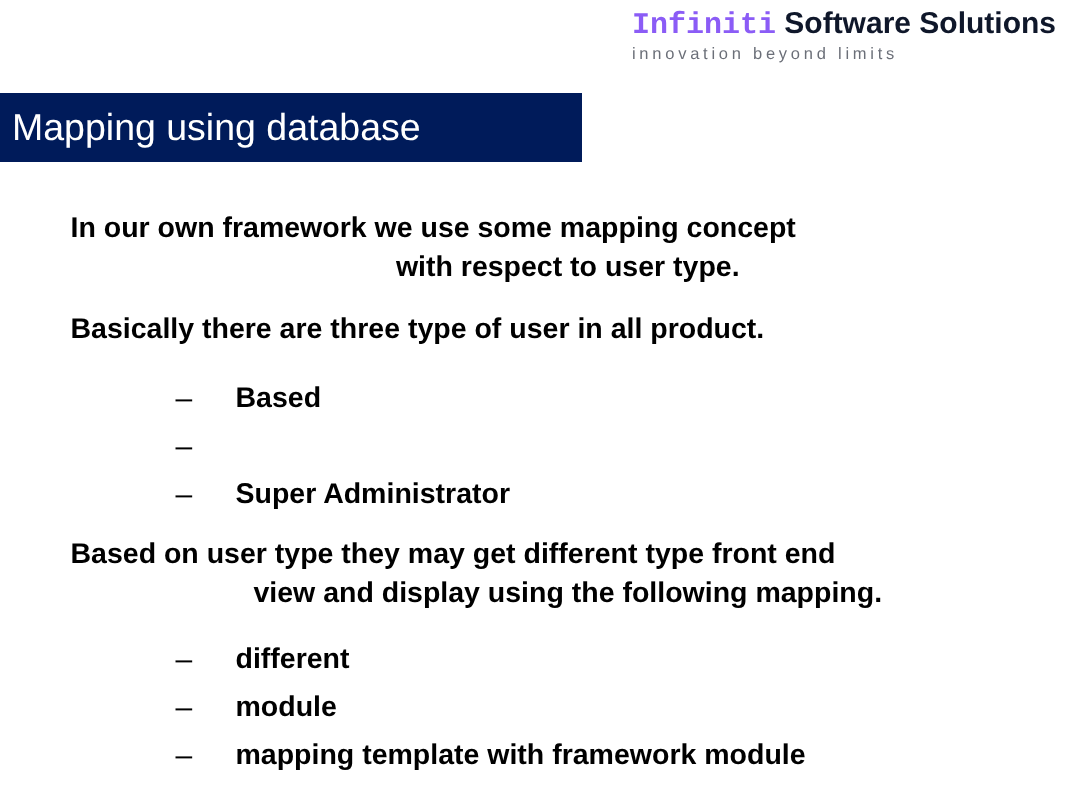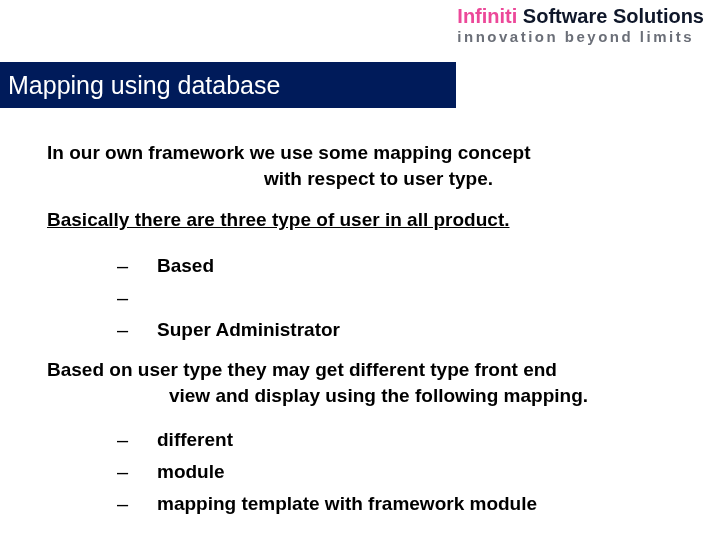--- a/index.html
+++ b/index.html
@@ -1,22 +1,22 @@
 <!DOCTYPE html>
 <html><head>
 <meta charset="utf-8">
 <style>
   html,body{margin:0;padding:0;width:720px;height:540px;font-family:Arial,Helvetica,sans-serif;color:#000;background:#fff;}
   .slide{position:relative;width:720px;height:540px;overflow:hidden;}
   .logo{position:absolute;top:6px;right:16px;text-align:left;line-height:1;}
   .logo-top{font-size:20px;font-weight:700;}
-  .logo-top .inf{color:#ec4899;}
+  .logo-top .inf{color:#8b5cf6;font-family:Liberation Mono, monospace;}
   .logo-top .soft{color:#0f172a;font-weight:600;}
-  .logo-sub{font-size:15px;color:#6b6f78;letter-spacing:2.5px;margin-top:3px;font-weight:bold;}
-  .title-bar{position:absolute;top:62px;left:0;width:456px;height:46px;background:#001b5a;display:flex;align-items:center;text-align:right;}
+  .logo-sub{font-size:11px;color:#6b6f78;letter-spacing:2.5px;margin-top:3px;}
+  .title-bar{position:absolute;top:62px;left:0;width:388px;height:46px;background:#001b5a;display:flex;align-items:center;text-align:right;}
   .title-text{color:#fff;font-size:25px;font-weight:400;padding-left:8px;}
   .content{position:absolute;top:140px;left:47px;right:40px;font-size:19px;font-weight:700;line-height:1.35;}
   .para{margin-bottom:16px;}
   .ind{padding-left:30px;text-align:center;}
   .sublist{margin:10px 0 14px 0;}
   .subitem{display:flex;align-items:flex-start;margin:6px 0;}
   .dash{flex:0 0 auto;width:40px;margin-left:70px;font-weight:400;font-size:20px;line-height:1.3;}
   .subtext{flex:1;}
 </style>
 </head>
@@ -35,21 +35,21 @@
     <span class="title-text">Mapping using database</span>
   </div>
 
   <div class="content">
 
     <div class="para">
       <div>In our own framework we use some mapping concept</div>
       <div class="ind">with respect to user type.</div>
     </div>
 
-    <div class="para" style="margin-bottom:20px;text-decoration:underline;">Basically there are three type of user in all product.</div>
+    <div class="para" style="margin-bottom:20px;">Basically there are three type of user in all product.</div>
 
     <div class="sublist">
       <div class="subitem">
         <div class="dash">–</div>
         <div class="subtext">Based</div>
       </div>
       <div class="subitem">
         <div class="dash">–</div>
       </div>
       <div class="subitem">

